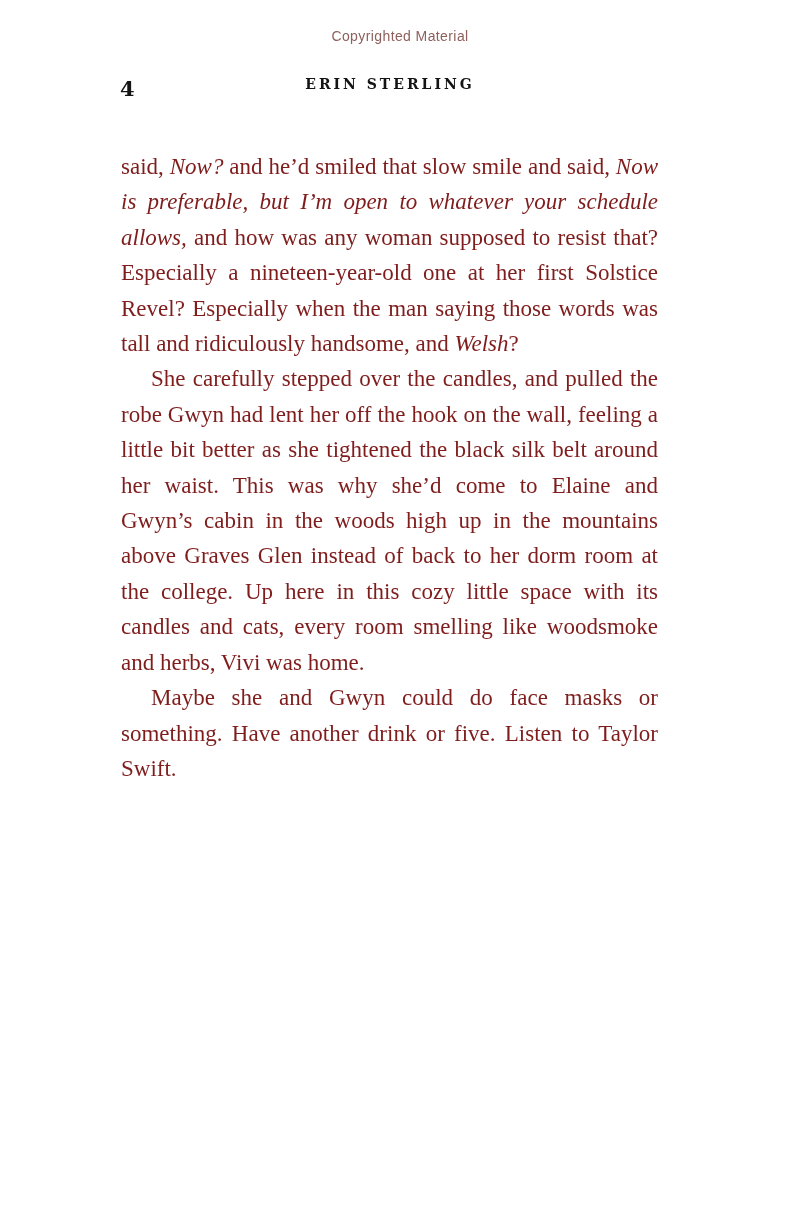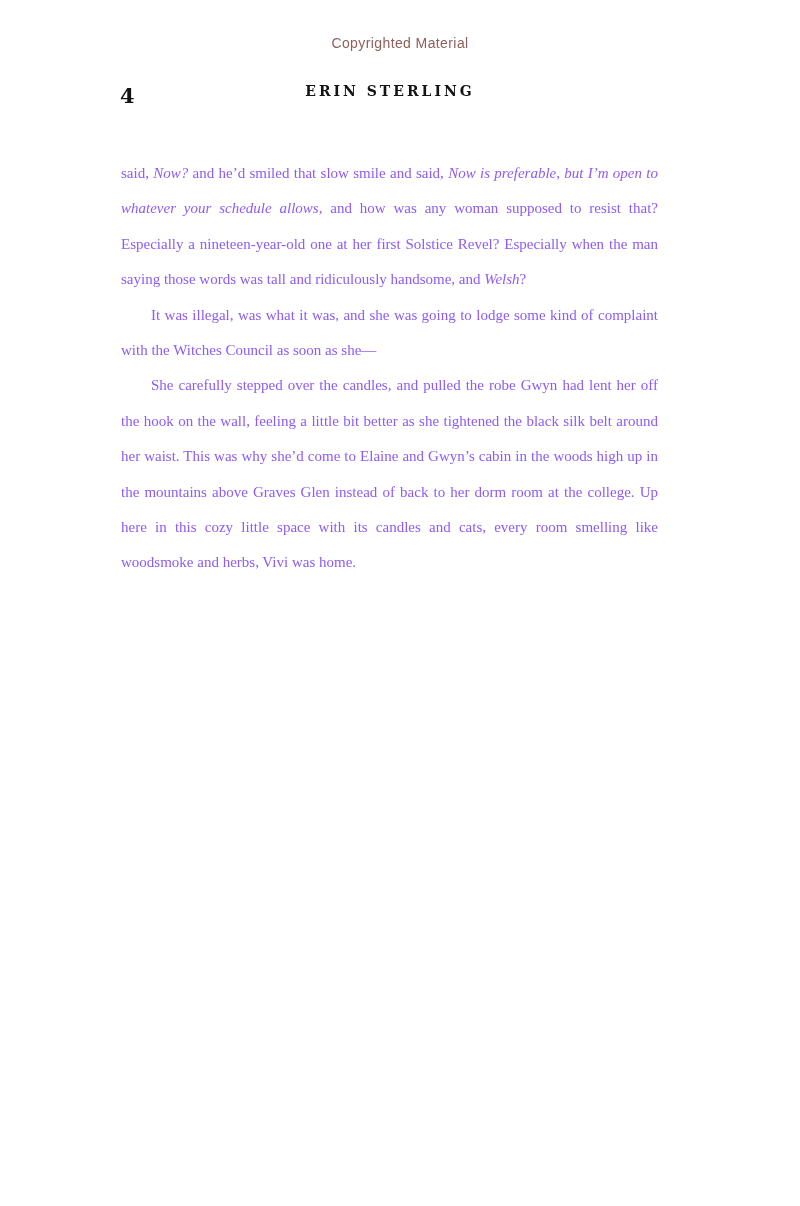--- a/index.html
+++ b/index.html
@@ -1,21 +1,21 @@
 <!DOCTYPE html>
 <html><head>
 <meta charset="utf-8">
 <style>
   * { margin: 0; padding: 0; box-sizing: border-box; }
   html, body { background: #ffffff; }
   .page {
     position: relative;
     width: 800px;
     height: 1015px;
-    margin: 7px auto;
+    margin: 0 auto;
     background: #ffffff;
     overflow: hidden;
     text-decoration: underline;
   }
   .notice {
     position: absolute;
     left: 0;
     right: 0;
     text-align: center;
     font-family: "Liberation Sans", sans-serif;
@@ -48,42 +48,42 @@
     font-size: 14px;
     font-weight: bold;
     letter-spacing: 3px;
   }
   .body-text {
     position: absolute;
     top: 149px;
     left: 121px;
     width: 537px;
     font-family: "Liberation Serif", serif;
-    font-size: 15px;
+    font-size: 23px;
     line-height: 35.4px;
     text-align: justify;
-    color: #8b5cf6;
+    color: #7f1d1d;
   }
   .body-text p { text-indent: 30px; }
   .body-text p.no-indent { text-indent: 0; }
   .italic { font-style: italic; }
 </style>
 </head>
 <body>
 
 <div class="page">
 
   <div class="notice top">Copyrighted Material</div>
 
   <div class="running-head">
     <span class="page-number">4</span>
     <span class="author">ERIN STERLING</span>
   </div>
 
   <div class="body-text">
       <p class="no-indent"><span>said, </span><span class="italic">Now?</span><span> and he’d smiled that slow smile and said, </span><span class="italic">Now is preferable, but I’m open to whatever your schedule allows,</span><span> and how was any woman supposed to resist that? Especially a nineteen-year-old one at her first Solstice Revel? Especially when the man saying those words was tall and ridiculously handsome, and </span><span class="italic">Welsh</span><span>?</span></p>
-      <p><span>It was illegal, was what it was, and she was going to lodge some kind of complaint with the Witches Council as soon as she—</span></p>
       <p><span>She carefully stepped over the candles, and pulled the robe Gwyn had lent her off the hook on the wall, feeling a little bit better as she tightened the black silk belt around her waist. This was why she’d come to Elaine and Gwyn’s cabin in the woods high up in the mountains above Graves Glen instead of back to her dorm room at the college. Up here in this cozy little space with its candles and cats, every room smelling like woodsmoke and herbs, Vivi was home.</span></p>
+      <p><span>Maybe she and Gwyn could do face masks or something. Have another drink or five. Listen to Taylor Swift.</span></p>
     </div>
 
   <div class="notice bottom">Copyrighted Material</div>
 
 </div>
 
 </body></html>

